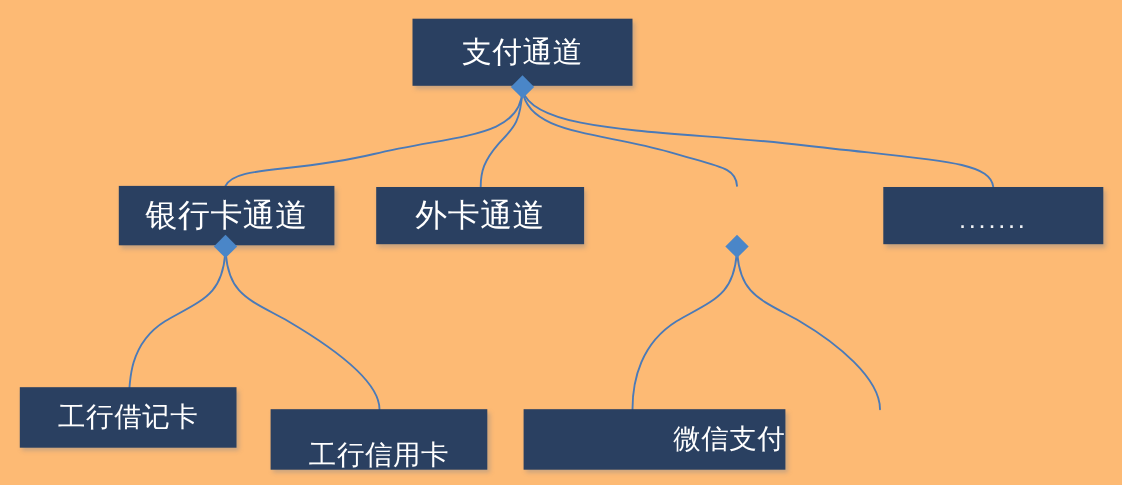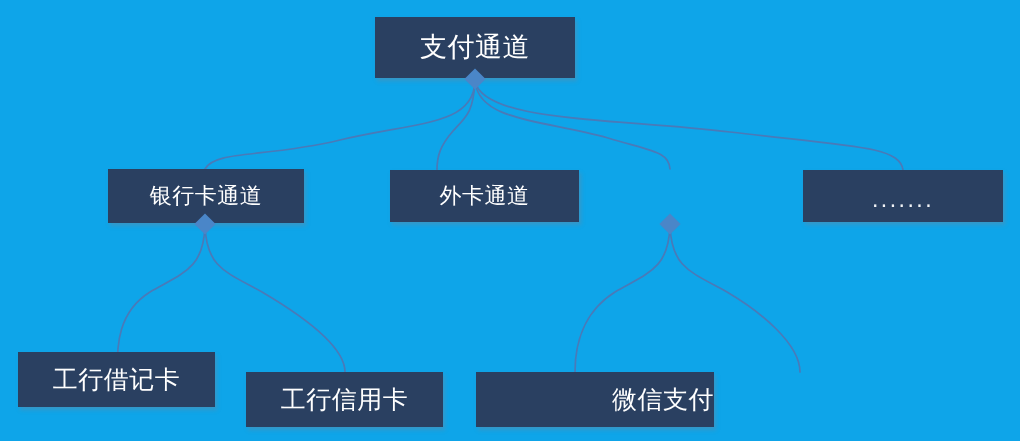--- a/index.html
+++ b/index.html
@@ -7,21 +7,21 @@
     padding: 0;
     background: #ffffff;
   }
   body {
     font-family: "Liberation Sans", "DejaVu Sans", sans-serif;
   }
   #diagram-root {
     position: relative;
     width: 1020px;
     height: 441px;
-    background: #0ea5e9;
+    background: #fdba74;
     overflow: hidden;
   }
   #connector-layer {
     position: absolute;
     left: 0;
     top: 0;
     width: 1020px;
     height: 441px;
     pointer-events: none;
   }
@@ -37,21 +37,21 @@
     letter-spacing: 0.5px;
     z-index: 3;
   }
   .node-label {
     display: block;
     white-space: nowrap;
     line-height: 1;
     font-weight: 400;
   }
   .lvl1 .node-label { font-size: 27px; }
-  .lvl2 .node-label { font-size: 22px; }
+  .lvl2 .node-label { font-size: 29px; }
   .lvl3 .node-label { font-size: 25px; }
   .node-box.ellipsis-node { align-items: flex-end; padding-bottom: 11px; }
   .ellipsis-node .node-label {
     font-size: 23px;
     letter-spacing: 2.5px;
     color: #f2f4f7;
   }
   .junction-diamond {
     position: absolute;
     width: 15px;
@@ -79,31 +79,31 @@
       </g>
   </svg>
 
   <div class="node-box lvl1" style="left: 375px; top: 17px; width: 200px; height: 61px;">
     <span class="node-label">支付通道</span>
   </div>
 
   <div class="node-box lvl2" style="left: 108px; top: 169px; width: 196px; height: 54px;">
     <span class="node-label">银行卡通道</span>
   </div>
-  <div class="node-box lvl2" style="left: 342px; top: 170px; width: 189px; height: 52px; margin-left: 48px;">
+  <div class="node-box lvl2" style="left: 342px; top: 170px; width: 189px; height: 52px;">
     <span class="node-label">外卡通道</span>
   </div>
   <div class="node-box lvl2 ellipsis-node" style="left: 803px; top: 170px; width: 200px; height: 52px;">
     <span class="node-label">.......</span>
   </div>
 
   <div class="node-box lvl3" style="left: 18px; top: 352px; width: 197px; height: 55px;">
     <span class="node-label">工行借记卡</span>
   </div>
-  <div class="node-box lvl3" style="left: 246px; top: 372px; width: 197px; height: 55px;">
+  <div class="node-box lvl3" style="left: 246px; top: 372px; width: 197px; height: 55px; align-items: flex-end;">
     <span class="node-label">工行信用卡</span>
   </div>
   <div class="node-box lvl3" style="left: 476px; top: 372px; width: 238px; height: 55px; justify-content: flex-end;">
     <span class="node-label">微信支付</span>
   </div>
 
 <div class="junction-diamond" style="left: 475px; top: 79px; background: rgb(74, 134, 200);"></div>
     <div class="junction-diamond" style="left: 205px; top: 224px; background: rgb(74, 134, 200);"></div>
     <div class="junction-diamond" style="left: 670px; top: 224px; background: rgb(74, 134, 200);"></div>
   </div>

